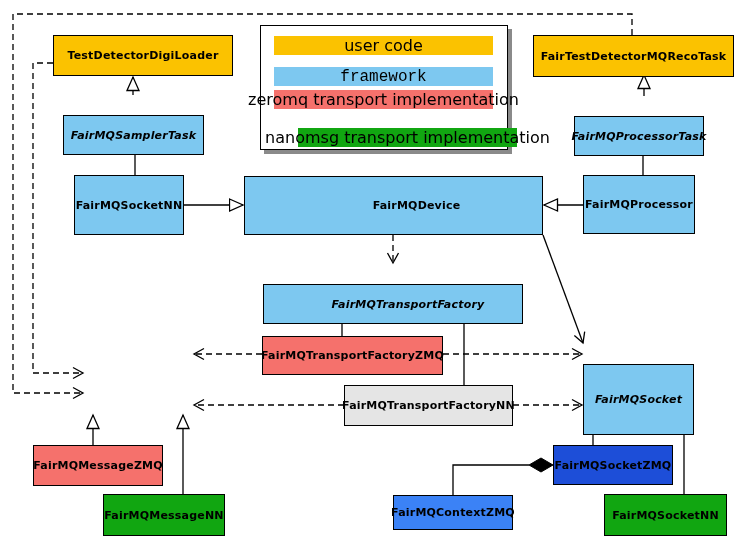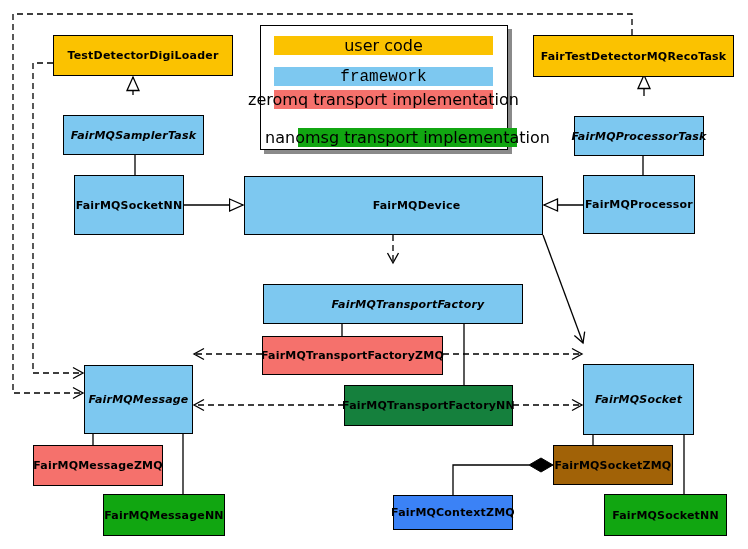--- a/index.html
+++ b/index.html
@@ -96,29 +96,28 @@
   <div class="node" style="left: 74px; top: 175px; width: 110px; height: 60px; background: rgb(125, 200, 240);">FairMQSocketNN</div>
 
   <div class="node" style="left: 244px; top: 176px; width: 299px; height: 59px; background: rgb(125, 200, 240); padding-left: 46px;">FairMQDevice</div>
 
   <div class="node" style="left: 583px; top: 175px; width: 112px; height: 59px; background: rgb(125, 200, 240);">FairMQProcessor</div>
 
   <div class="node abstract" style="left: 263px; top: 264px; width: 260px; height: 40px; background: rgb(125, 200, 240); padding-left: 30px;">FairMQTransportFactory</div>
 
   <div class="node" style="left: 262px; top: 336px; width: 181px; height: 39px; background: rgb(245, 113, 108);">FairMQTransportFactoryZMQ</div>
 
-  <div class="node" style="left: 344px; top: 385px; width: 169px; height: 41px; background: #15803d;">FairMQTransportFactoryNN</div>
+  <div class="node" style="left: 344px; top: 385px; width: 169px; height: 41px; background: #e5e5e5;">FairMQTransportFactoryNN</div>
 
-  <div class="node abstract" style="left: 84px; top: 345px; width: 109px; height: 69px; background: rgb(125, 200, 240);">FairMQMessage</div>
 
   <div class="node abstract" style="left: 583px; top: 344px; width: 111px; height: 71px; background: rgb(125, 200, 240);">FairMQSocket</div>
 
   <div class="node" style="left: 33px; top: 445px; width: 130px; height: 41px; background: rgb(245, 113, 108);">FairMQMessageZMQ</div>
 
   <div class="node" style="left: 103px; top: 494px; width: 122px; height: 42px; background: rgb(17, 166, 17);">FairMQMessageNN</div>
 
-  <div class="node" style="left: 553px; top: 445px; width: 120px; height: 40px; background: #a16207;">FairMQSocketZMQ</div>
+  <div class="node" style="left: 553px; top: 445px; width: 120px; height: 40px; background: #1d4ed8;">FairMQSocketZMQ</div>
 
   <div class="node" style="left: 393px; top: 495px; width: 120px; height: 35px; background: #3b82f6;">FairMQContextZMQ</div>
 
   <div class="node" style="left: 604px; top: 494px; width: 123px; height: 42px; background: rgb(17, 166, 17);">FairMQSocketNN</div>
 
 </div>
 
 </body></html>

